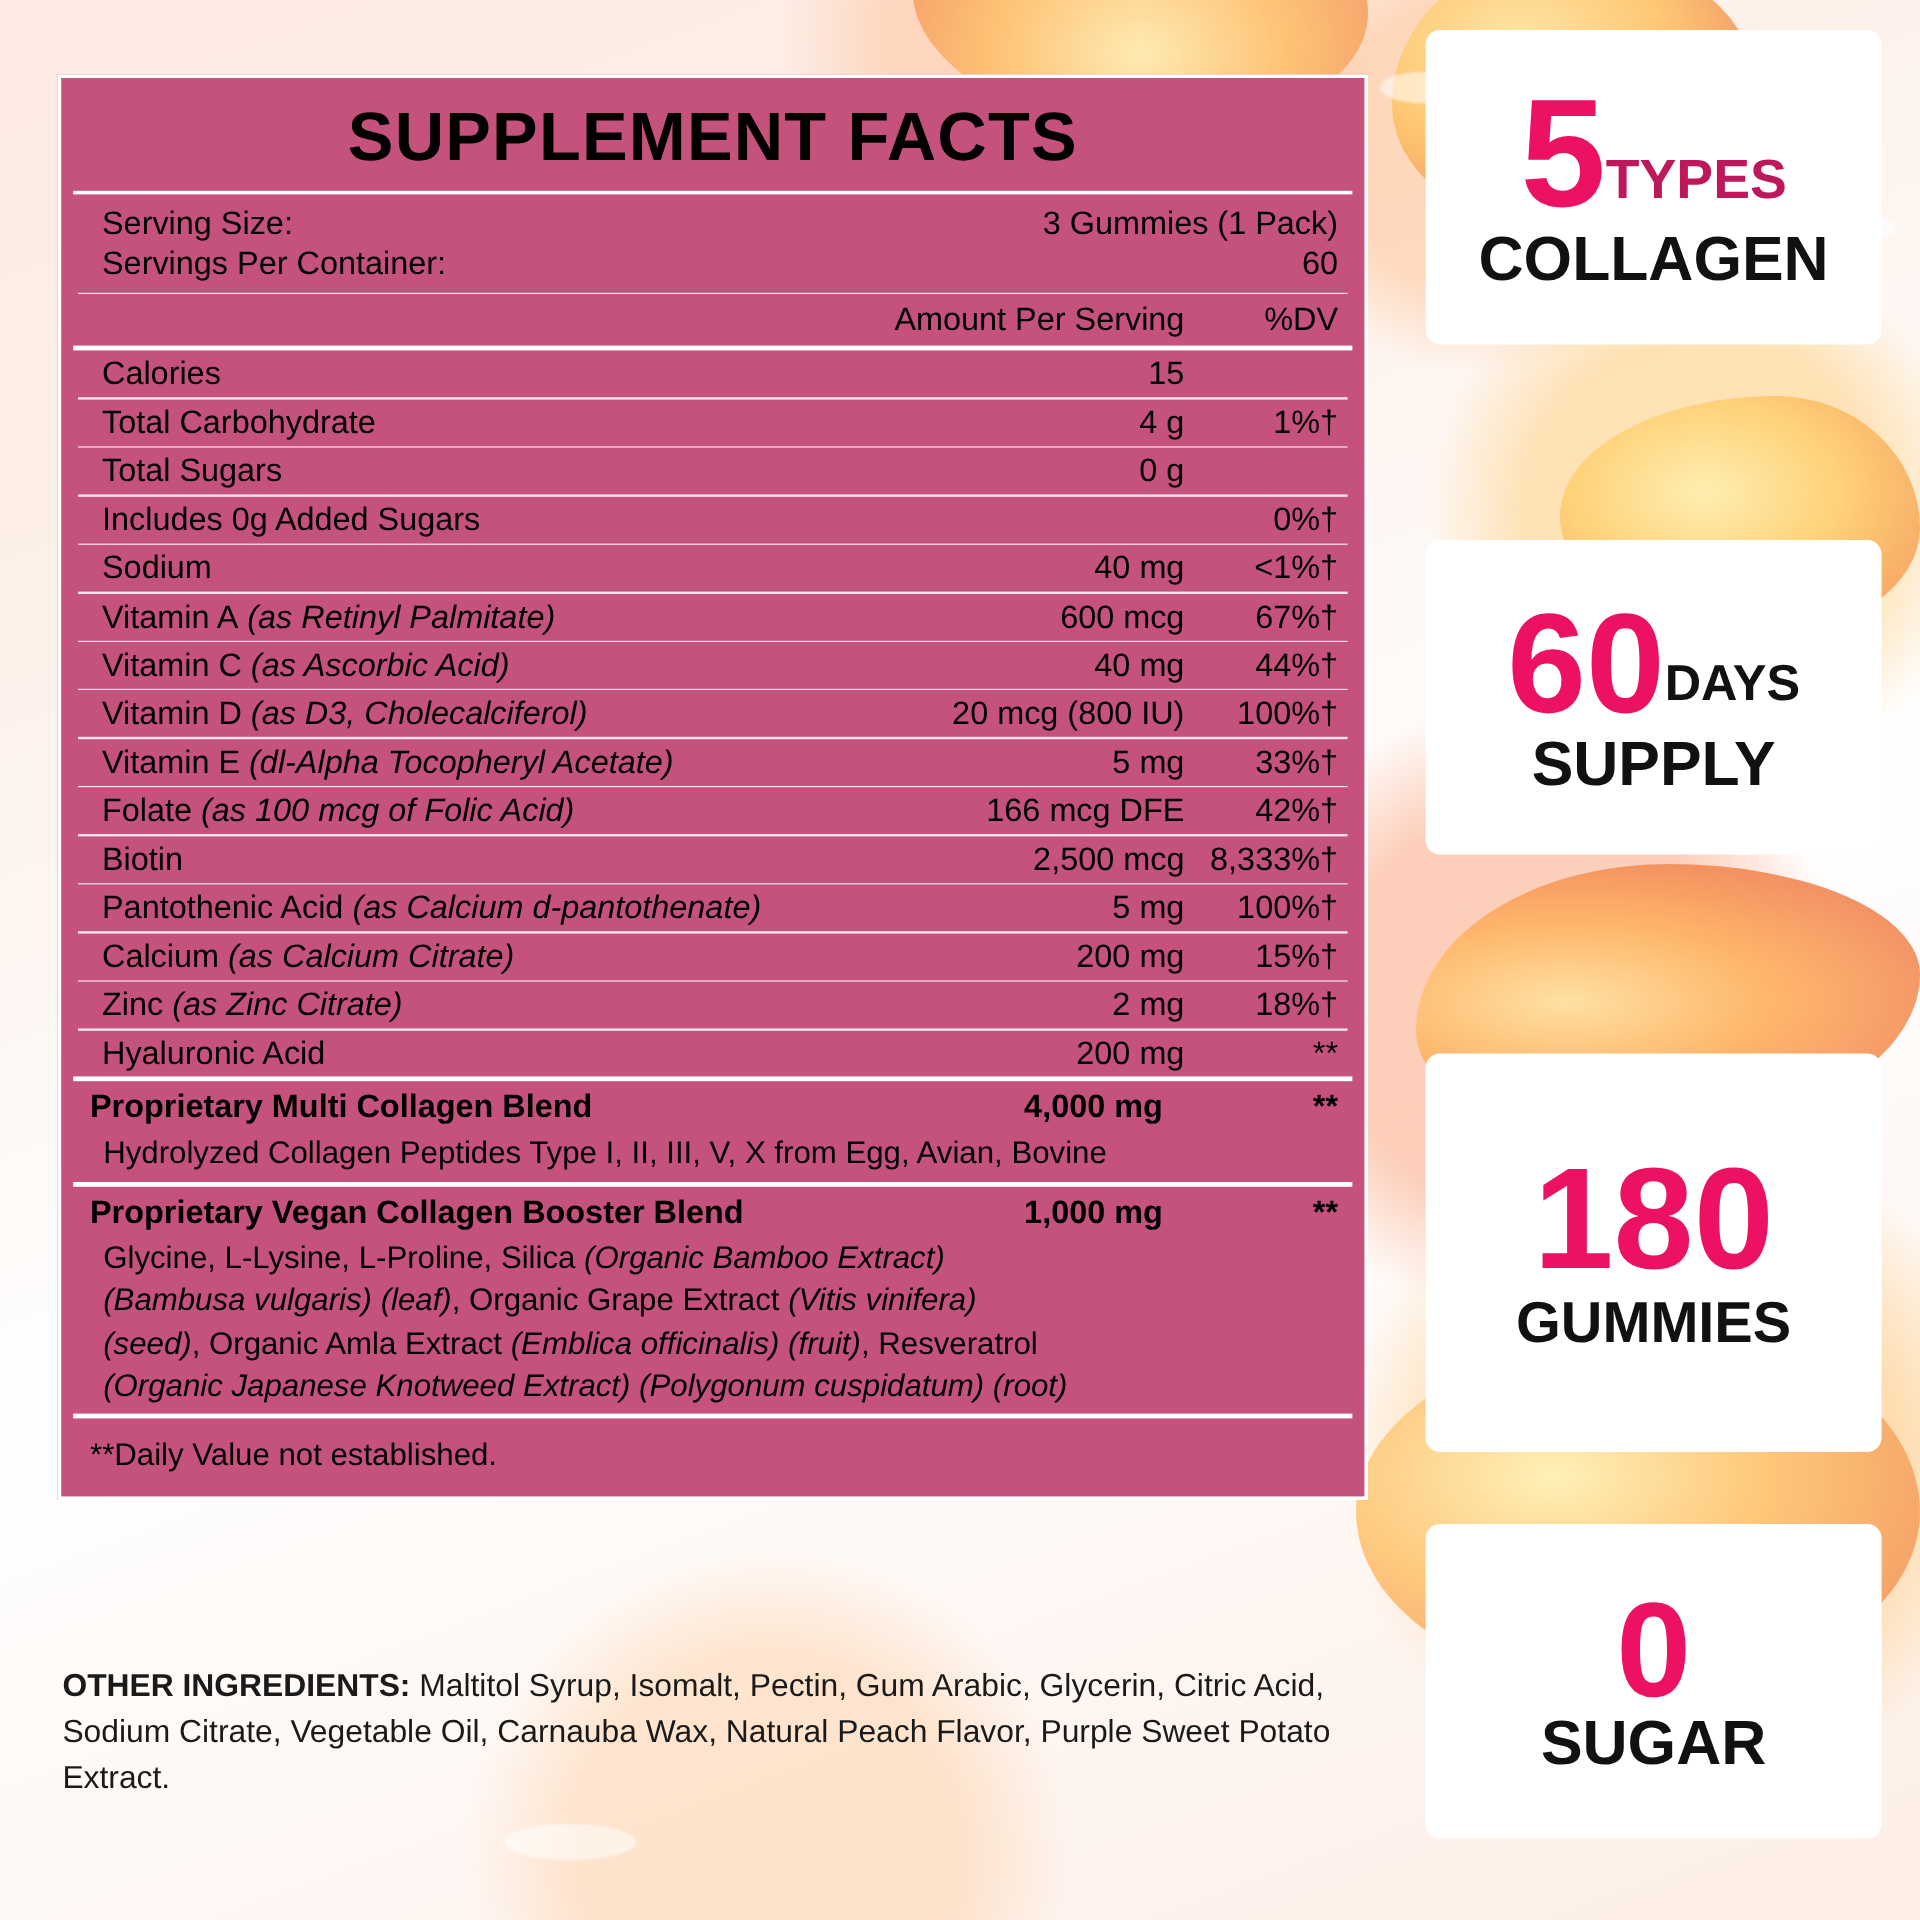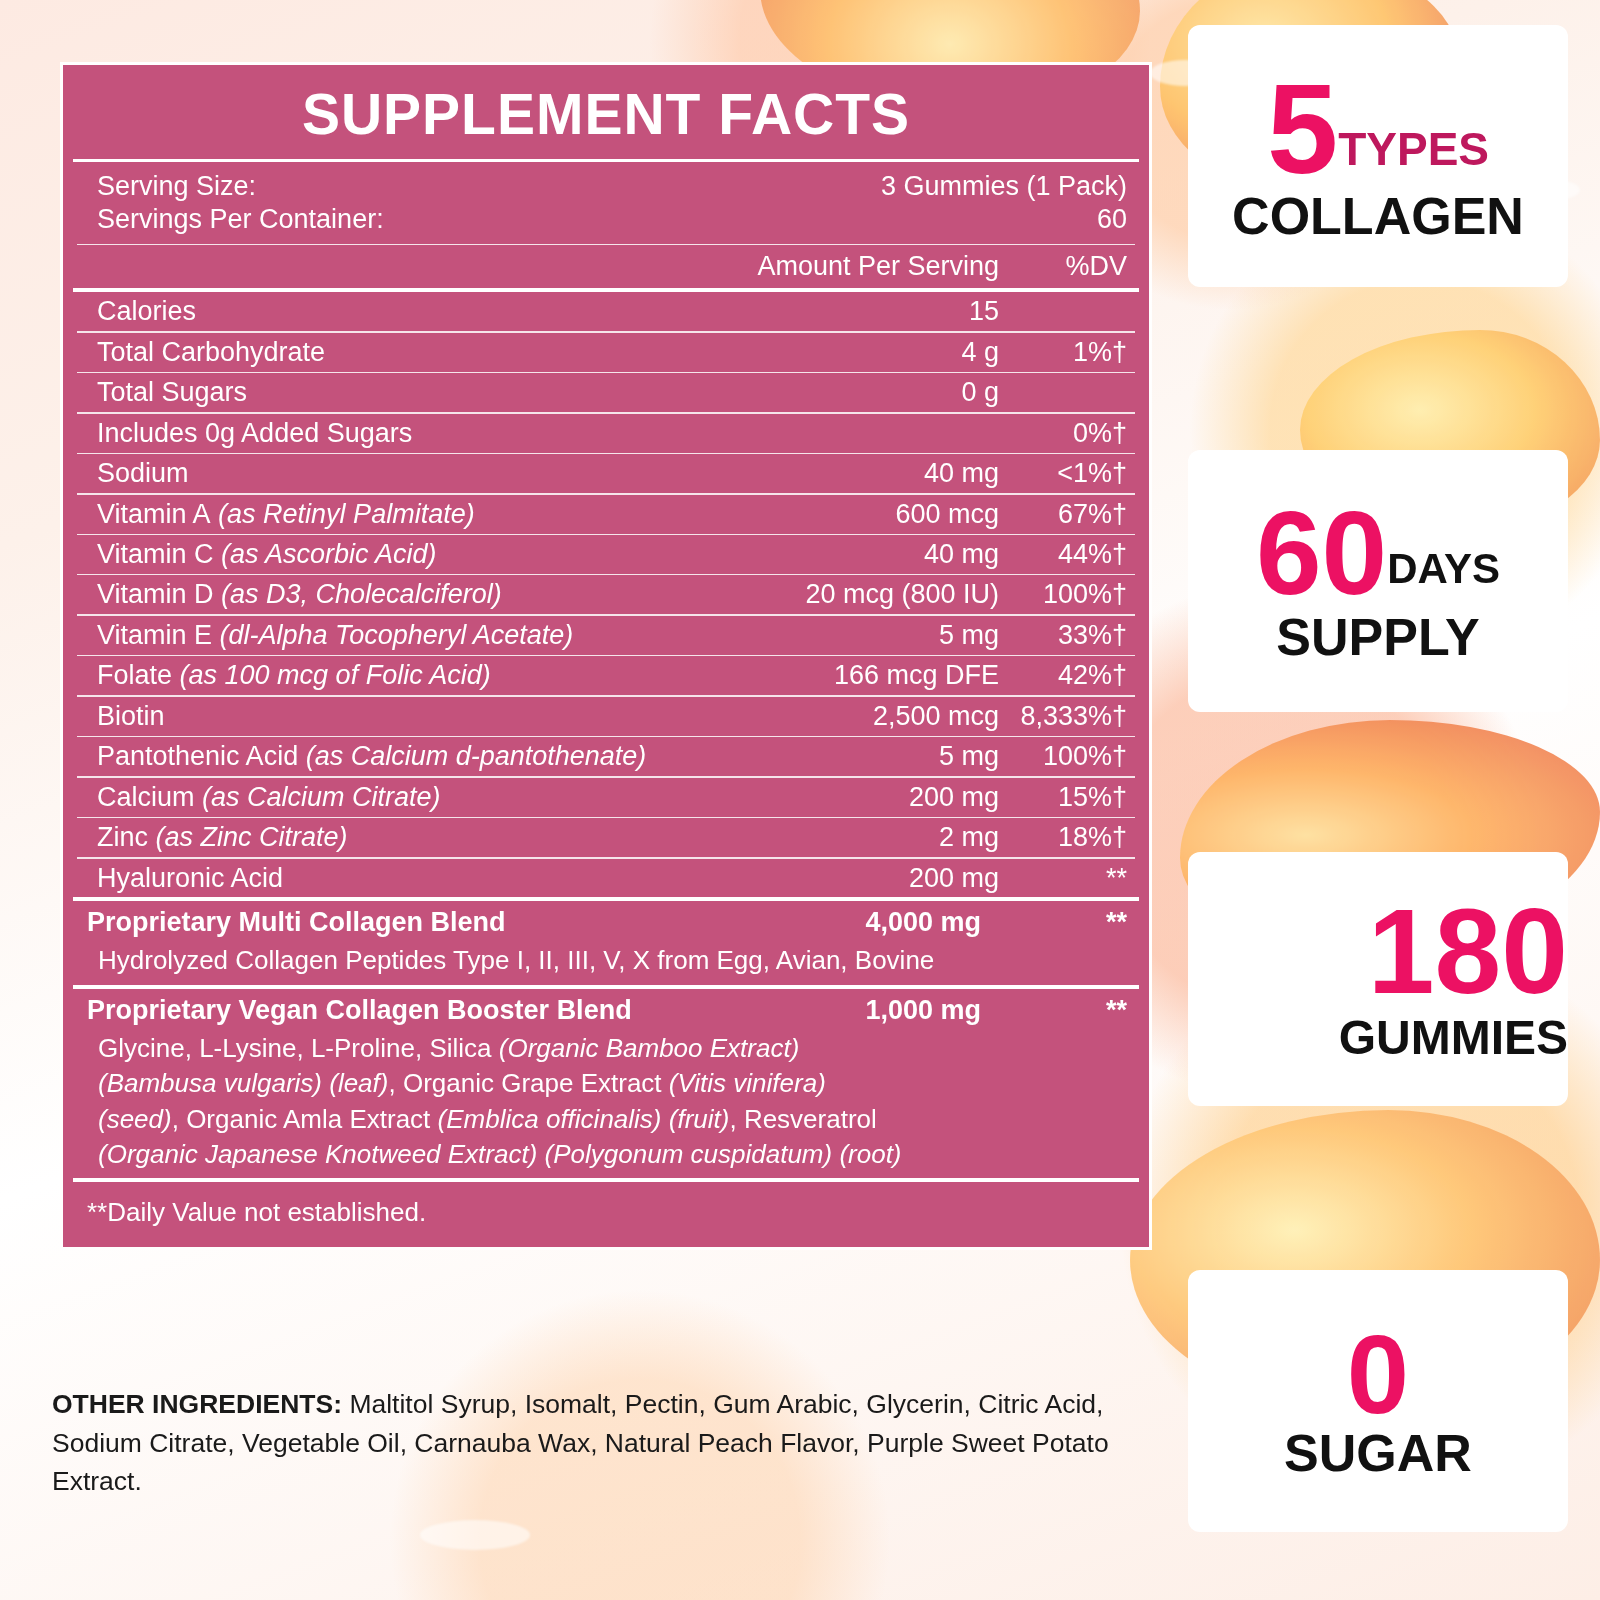--- a/index.html
+++ b/index.html
@@ -66,27 +66,27 @@
   #bg .splash {
     position: absolute;
     background: rgba(255,255,255,0.55);
     border-radius: 50%;
     filter: blur(1px);
   }
 
   
   #facts-panel {
     position: absolute;
-    left: 60px;
+    left: 48px;
     top: 62px;
     width: 1092px;
     background: #c4527c;
     border: 3px solid #ffffff;
     box-sizing: border-box;
-    color: #ffffff;
+    color: #000000;
   }
   #facts-title {
     text-align: center;
     font-size: 57px;
     font-weight: bold;
     letter-spacing: 1px;
     padding: 16px 0 12px;
   }
   .rule-white {
     height: 3px;
@@ -192,21 +192,21 @@
   #badge-collagen .big { font-size: 128px; }
   #badge-collagen .types { font-size: 46px; color: #be185d; font-weight: bold; padding-bottom: 12px; letter-spacing: 0px;}
   #badge-collagen .sub { font-size: 52px; letter-spacing: 0px; margin-top: 2px; }
 
   #badge-supply { left: 1188px; top: 450px; width: 380px; height: 262px; }
   #badge-supply .row1 { display: flex; align-items: flex-end; }
   #badge-supply .big { font-size: 118px; }
   #badge-supply .days { font-size: 42px; color: #111; font-weight: bold; padding-bottom: 14px; }
   #badge-supply .sub { font-size: 52px; margin-top: 4px; }
 
-  #badge-gummies { left: 1188px; top: 852px; width: 380px; height: 254px; align-items: flex-end; }
+  #badge-gummies { left: 1188px; top: 878px; width: 380px; height: 332px; }
   #badge-gummies .big { font-size: 120px; }
   #badge-gummies .sub { font-size: 48px; margin-top: 8px; }
 
   #badge-sugar { left: 1188px; top: 1270px; width: 380px; height: 262px; }
   #badge-sugar .big { font-size: 112px; }
   #badge-sugar .sub { font-size: 52px; margin-top: 1px; }
 </style>
 </head>
 <body>
 

